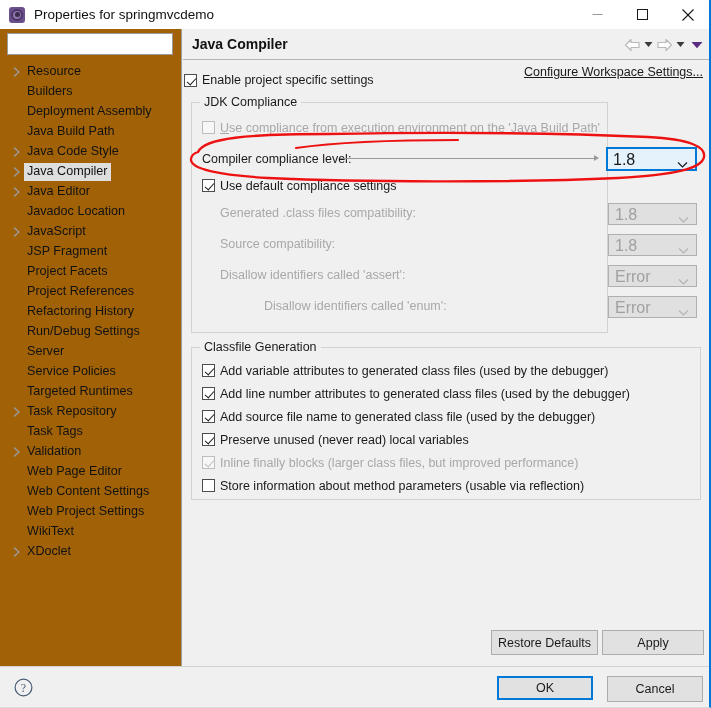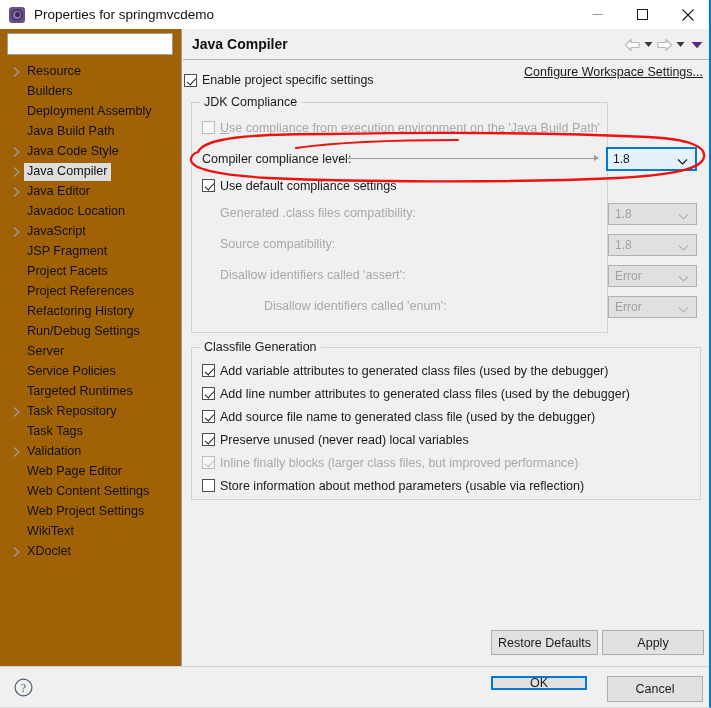--- a/index.html
+++ b/index.html
@@ -211,23 +211,23 @@
     border-top: 3.5px solid transparent;
     border-bottom: 3.5px solid transparent;
   }
 
   
   .combo {
     position: absolute;
     width: 89px; height: 22px;
     border: 1px solid #b0b0b0;
     background: #e0e0e0;
-    display: flex; align-items: center;
+    display: flex; align-items: flex-end;
     padding-left: 6px;
-    font-size: 12px;
+    font-size: 16px;
   }
   .combo .cval { color: #a0a0a0; }
   .combo .carrow {
     position: absolute; right: 7px; top: 6px;
   }
   .combo.focused {
     border: 2px solid #0078d7;
     background: #e5f1fb;
     width: 91px; height: 24px;
     padding-left: 5px;
@@ -253,22 +253,22 @@
     position: absolute; left: 0; top: 666px;
     width: 709px; height: 42px;
     background: #f0f0f0;
     border-top: 1px solid #d3d3d3;
   }
   #help-icon {
     position: absolute; left: 14px; top: 11px;
     width: 19px; height: 19px;
   }
   #btn-ok {
-    position: absolute; right: 122px; top: 9px;
-    width: 96px; height: 14px;
+    position: absolute; right: 116px; top: 9px;
+    width: 96px; height: 24px;
     border: 2px solid #0078d7;
     background: #e1e1e1;
     display: flex; align-items: center; justify-content: center;
     font-size: 12.5px; color: #1a1a1a;
   }
   #btn-cancel {
     position: absolute; right: 6px; top: 9px;
     width: 96px; height: 26px;
     border: 1px solid #adadad;
     background: #e1e1e1;

